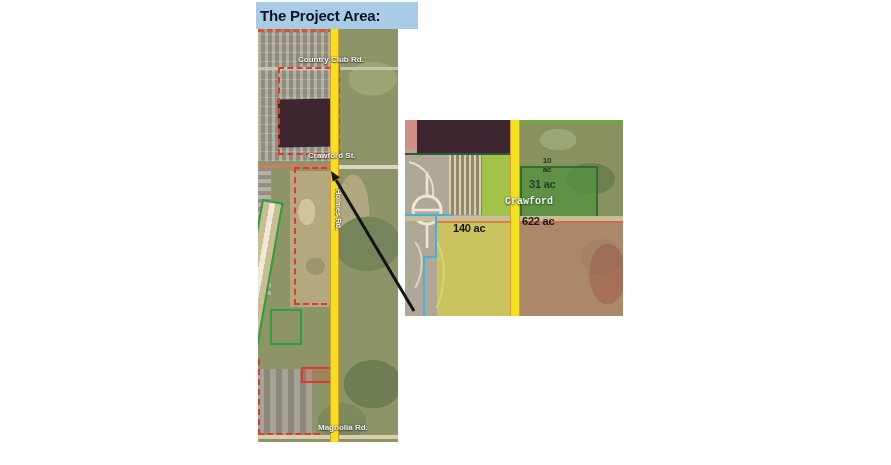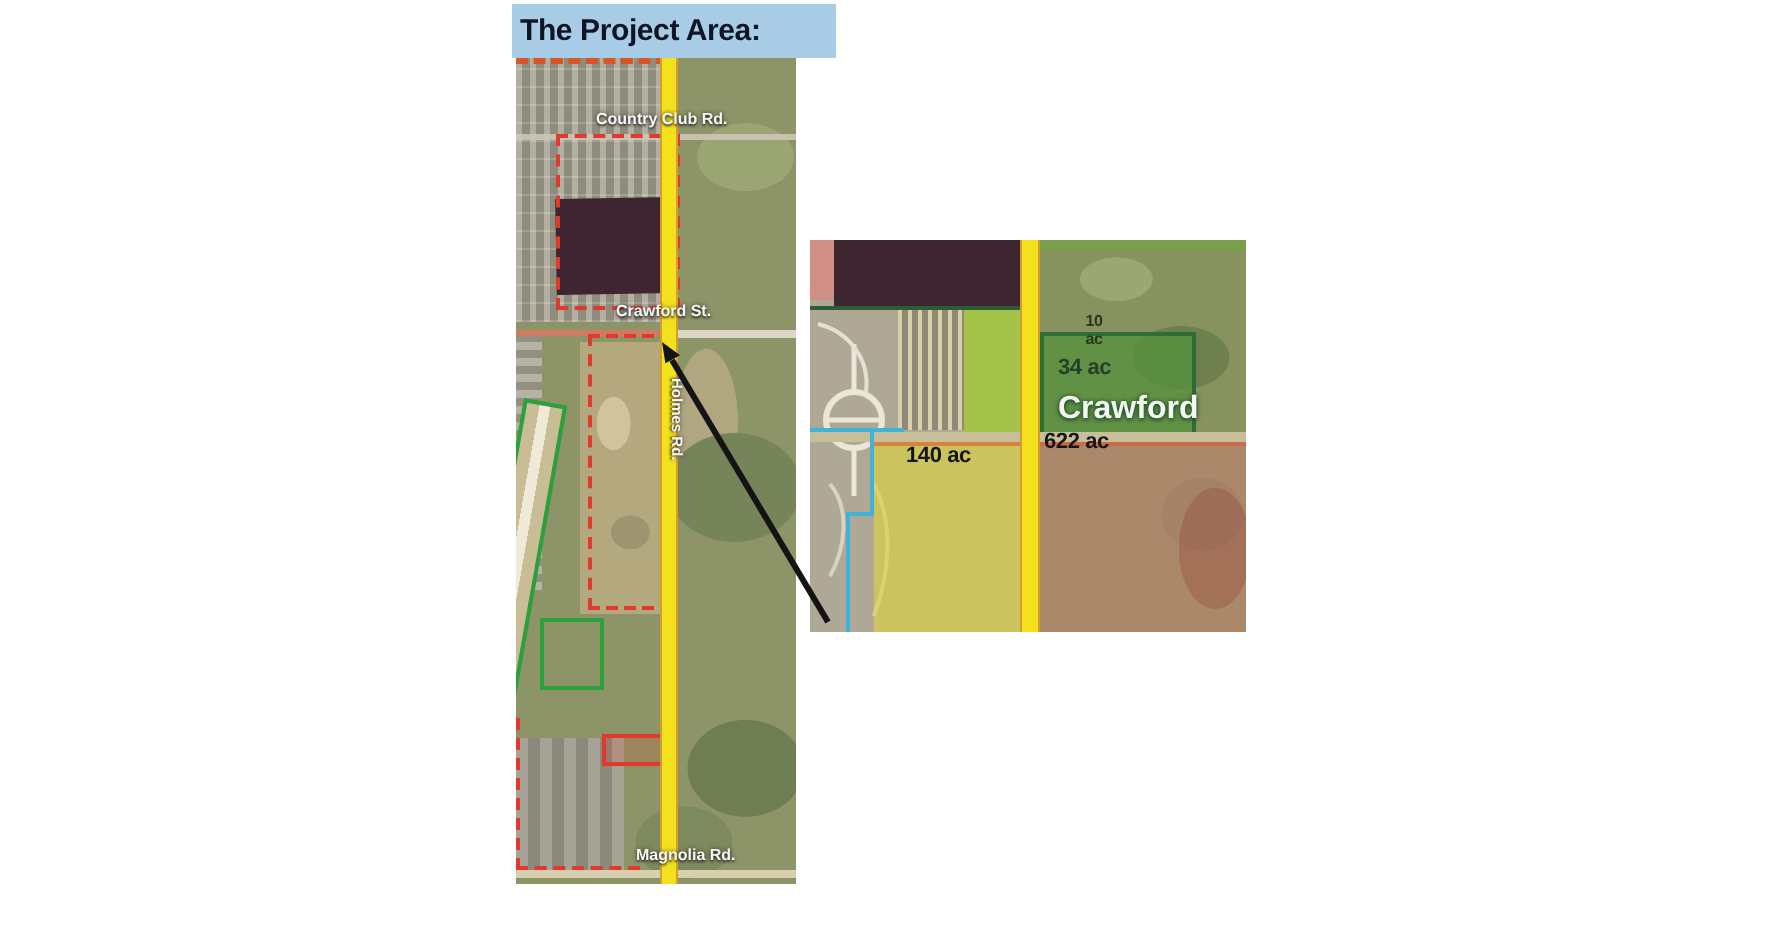--- a/index.html
+++ b/index.html
@@ -107,22 +107,22 @@
   .cy-h0{left:0;top:94px;width:47px;height:2px;}
   .cy-v1{left:30px;top:96px;width:2px;height:42px;}
   .cy-h1{left:18px;top:136px;width:14px;height:2px;}
   .cy-v2{left:18px;top:136px;width:2px;height:60px;}
 
   .acre-label{font-weight:bold;color:#161616;font-size:11px;white-space:nowrap;letter-spacing:-0.2px;}
   .al-10{left:86px;top:36px;width:16px;font-size:8px;color:#2c3518;white-space:normal;line-height:9px;text-align:center;margin-left:48px;}
   .al-34{left:124px;top:58px;color:#25402a;}
   .al-117{left:48px;top:102px;}
   .al-622{left:117px;top:95px;}
-  .lbl-crawford-inset{left:124px;top:76px;font-weight:bold;font-size:16px;color:#f2f7f0;
-    text-shadow:0 0 2px rgba(30,70,40,.9),0 1px 2px rgba(30,70,40,.8);white-space:nowrap;}
+  .lbl-crawford-inset{left:100px;top:76px;font-weight:bold;font-size:10px;color:#f2f7f0;
+    text-shadow:0 0 2px rgba(30,70,40,.9),0 1px 2px rgba(30,70,40,.8);white-space:nowrap;font-family:Liberation Mono, monospace;}
 
   
   .arrow-svg{left:0;top:0;z-index:60;pointer-events:none;}
   .caption{left:424px;top:321px;width:206px;text-align:center;
     font-weight:bold;font-size:11px;line-height:11.5px;color:#1a1a1a;letter-spacing:-0.2px;}
 </style>
 </head>
 <body>
 
 <div class="stage">
@@ -183,21 +183,21 @@
 
     <div class="abs inset-road-crawford"></div>
     <div class="abs inset-road-yellow"></div>
 
     <div class="abs cyan cy-h0"></div>
     <div class="abs cyan cy-v1"></div>
     <div class="abs cyan cy-h1"></div>
     <div class="abs cyan cy-v2"></div>
 
     <div class="abs acre-label al-10">10 ac</div>
-    <div class="abs acre-label al-34">34 ac</div>
+    <div class="abs acre-label al-34">31 ac</div>
     <div class="abs lbl-crawford-inset">Crawford</div>
     <div class="abs acre-label al-117">140 ac</div>
     <div class="abs acre-label al-622">622 ac</div>
   </div>
 
   <svg class="abs arrow-svg" width="891" height="465" viewBox="0 0 891 465">
     <line x1="414" y1="311" x2="336" y2="180" stroke="#141414" stroke-width="3"></line>
     <polygon points="331,171 340,177.6 332.7,181.6" fill="#141414"></polygon>
   </svg>
 

